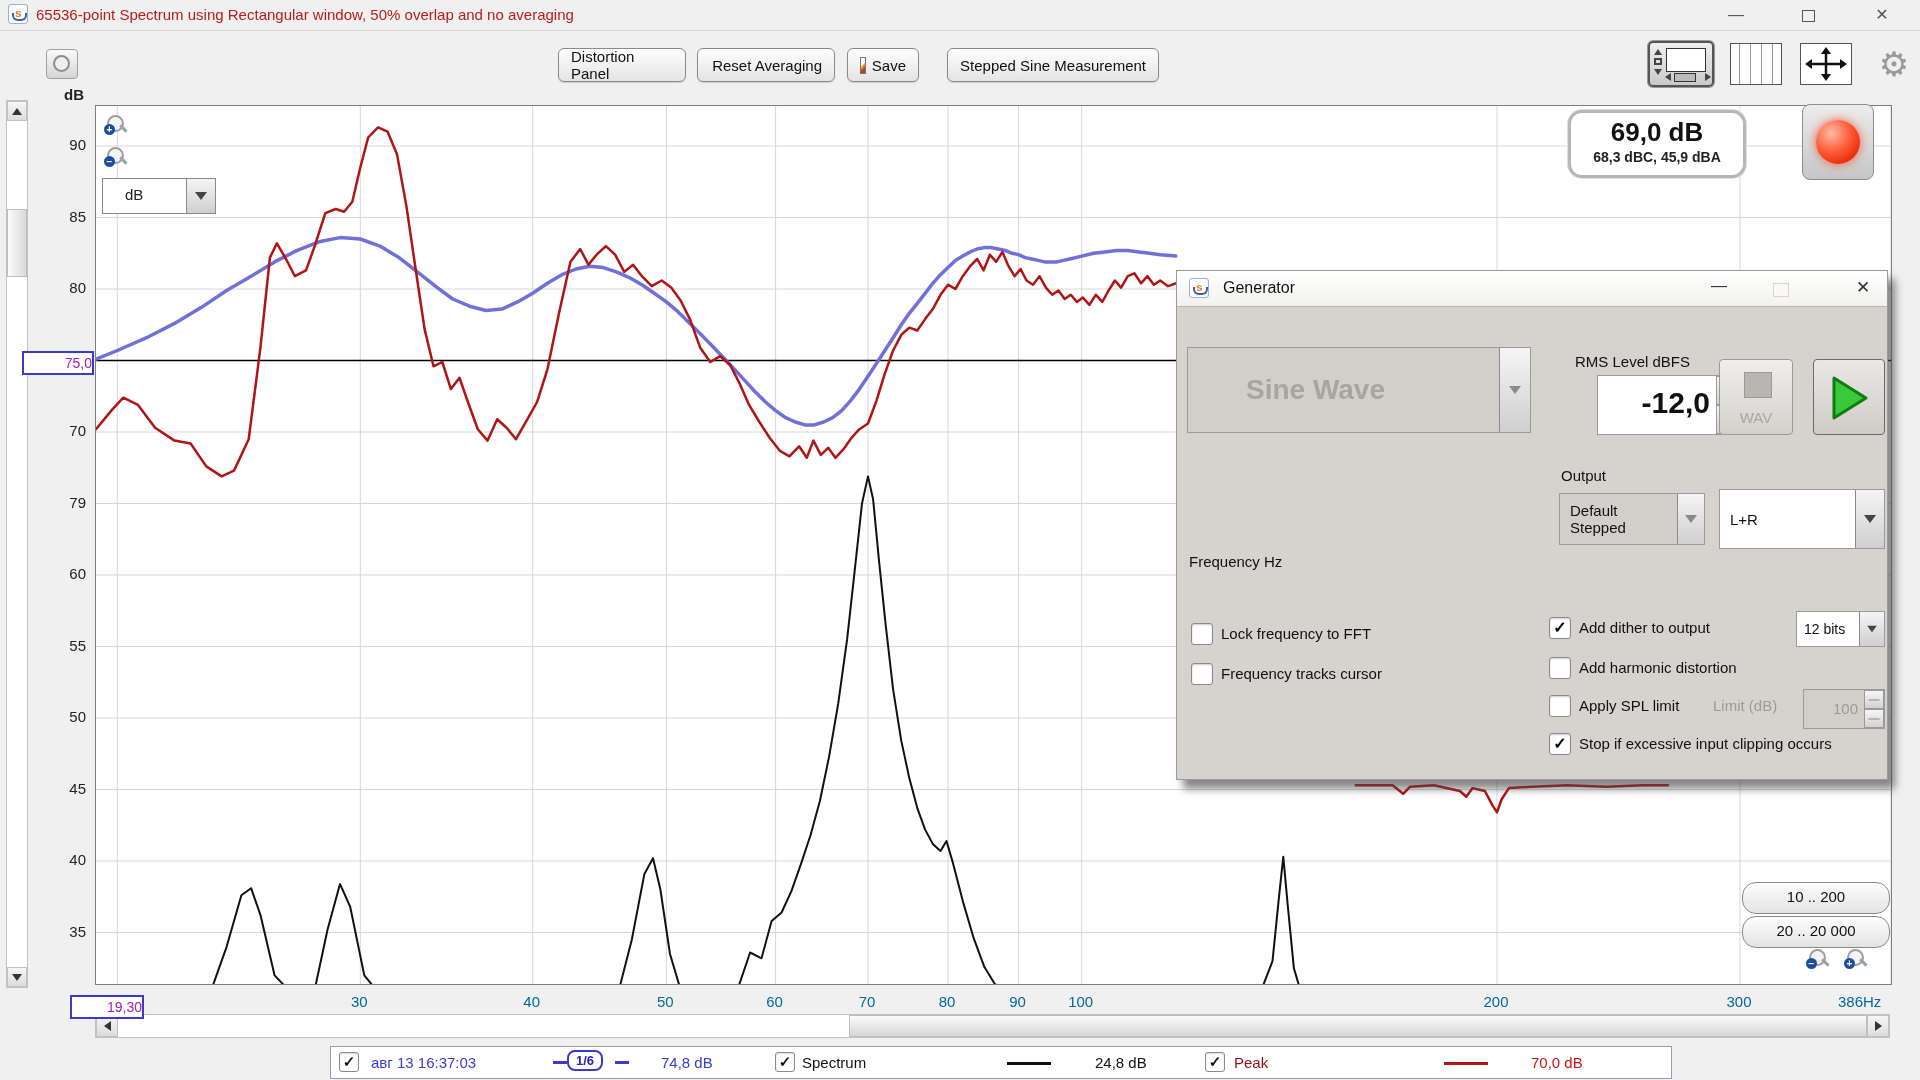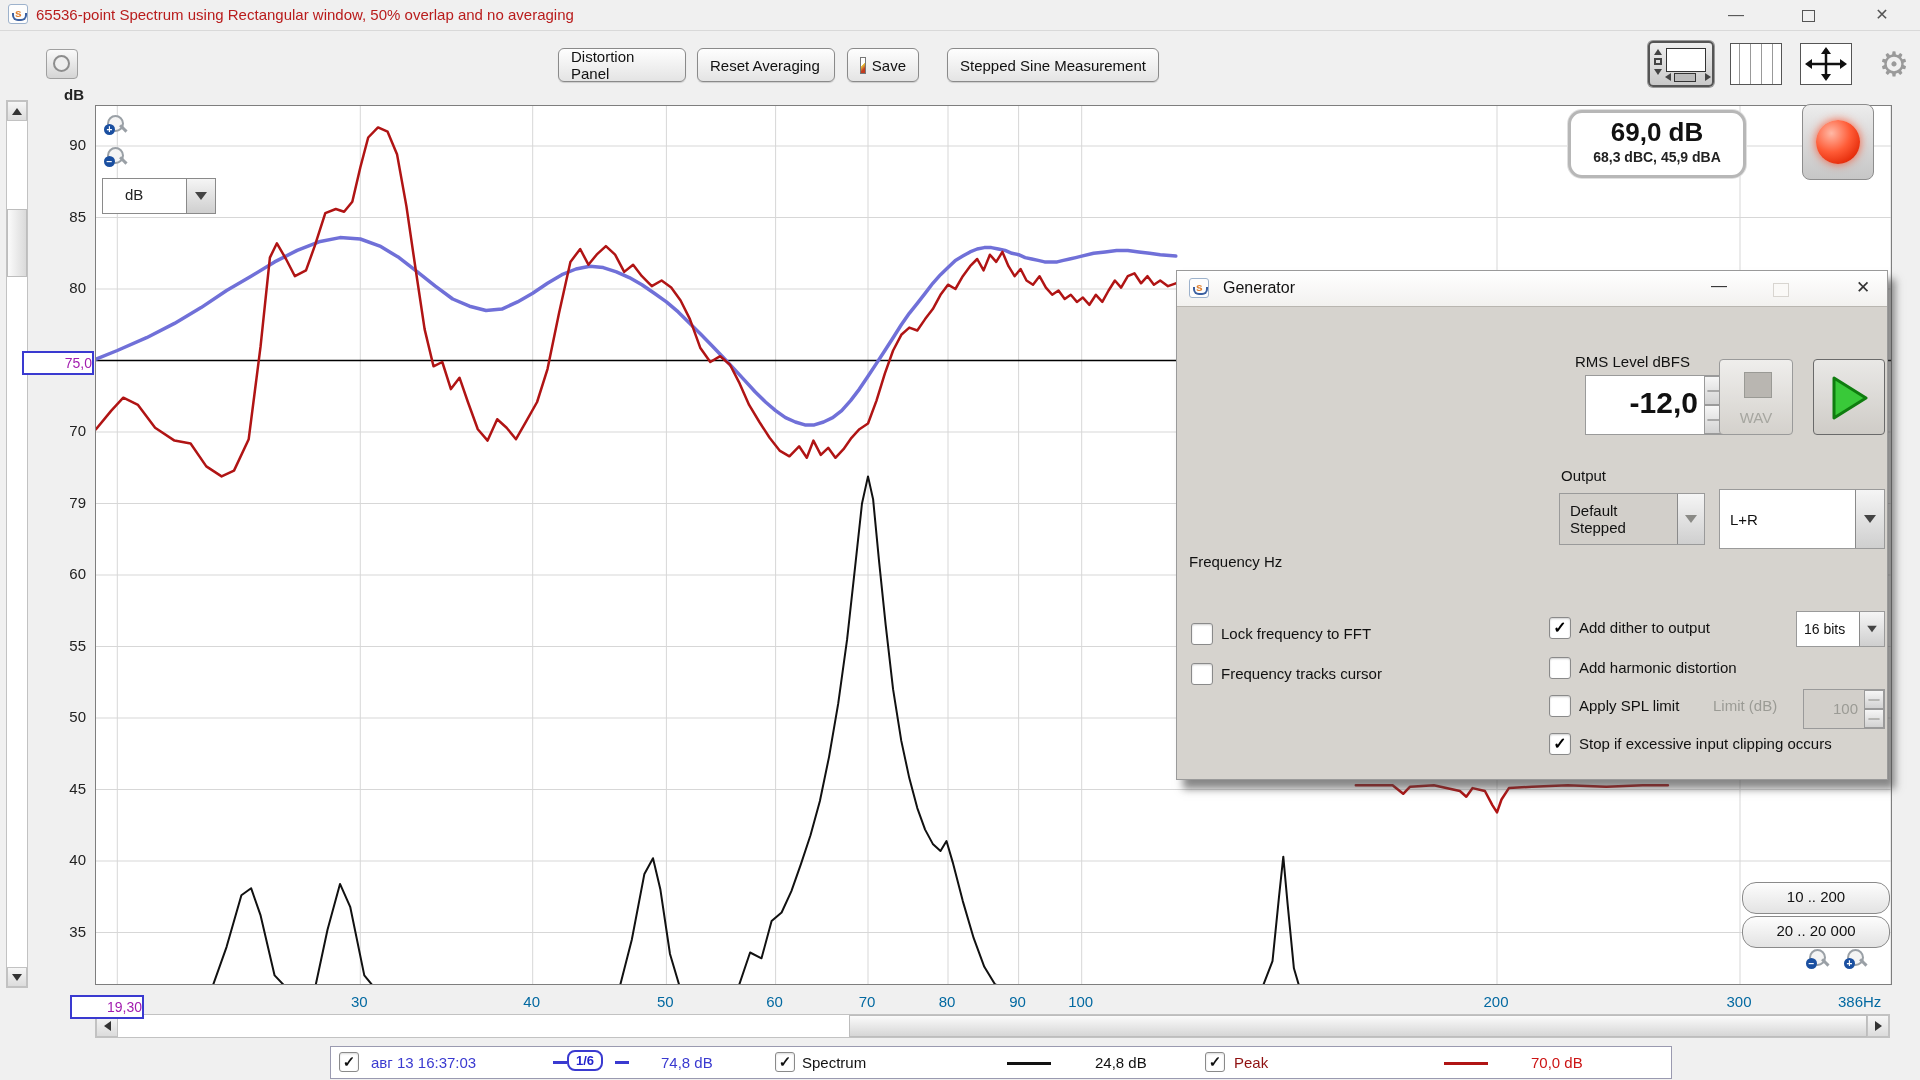--- a/index.html
+++ b/index.html
@@ -7,21 +7,21 @@
   .abs{position:absolute}
   
   .titlebar{left:0;top:0;width:1920px;height:30px;background:#f0f0f0;border-bottom:1px solid #d9d9d9}
   .title-text{left:36px;top:6px;font-size:15px;color:#b91c1c;white-space:nowrap}
   .javaicon{width:20px;height:20px;background:#fdfdfd;border:1px solid #9db2cc;border-radius:3px;box-sizing:border-box}
   .javaicon .steam{position:absolute;left:6px;top:1px;color:#e08030;font-size:12px;font-weight:bold;transform:scaleY(.9)}
   .javaicon .cup{position:absolute;left:3px;bottom:2px;width:11px;height:6px;border:2px solid #3a5fa0;border-top:none;border-radius:0 0 6px 6px}
   .winctl{top:4px;width:40px;height:22px;text-align:center;font-size:16px;color:#555;line-height:22px;cursor:default}
   .restore-box{width:11px;height:10px;border:1px solid #555;margin:6px auto 0}
   
-  .tbtn{height:34px;top:48px;border:1px solid #8a8a8a;border-radius:6px;background:linear-gradient(#fefefe,#e4e4e4);font-size:15px;color:#111;display:flex;align-items:center;justify-content:flex-start;gap:6px;box-shadow:0 1px 1px rgba(0,0,0,.15);padding:0 12px;box-sizing:border-box}
+  .tbtn{height:34px;top:48px;border:1px solid #8a8a8a;border-radius:6px;background:linear-gradient(#fefefe,#e4e4e4);font-size:15px;color:#111;display:flex;align-items:center;justify-content:flex-end;gap:6px;box-shadow:0 1px 1px rgba(0,0,0,.15);padding:0 12px;box-sizing:border-box}
   .snapicon{left:46px;top:49px;width:30px;height:28px;background:linear-gradient(#fafafa,#d5d5d5);border:1px solid #a0a0a0;border-radius:4px}
   .snapicon .lens{position:absolute;left:6px;top:5px;width:13px;height:13px;border:2px solid #8d8d8d;border-radius:50%;background:#eee}
   .saveicon{width:15px;height:15px;background:linear-gradient(135deg,#fff 45%,#e8c93f 46%,#c23b1f 75%);border:1px solid #777}
   .iconbtn{top:42px;height:44px;background:#f0f0f0;display:flex;align-items:center;justify-content:center}
   .panelicon{width:62px;height:42px;border:2px solid #555;border-radius:5px;background:linear-gradient(#efefef,#c9c9c9);box-shadow:0 0 0 1px #999;position:relative}
   .panelicon .scr{position:absolute;left:16px;top:5px;width:38px;height:22px;background:#fff;border:1px solid #333}
   .panelicon .bar{position:absolute;left:24px;bottom:3px;width:20px;height:7px;background:#bbb;border:1px solid #333}
   .tri{width:0;height:0;position:absolute}
   .gridicon{width:50px;height:40px;background:#fff;border:1px solid #555;background-image:linear-gradient(90deg,#999 1px,transparent 1px);background-size:11px 100%;background-position:8px 0}
   .panicon{width:50px;height:40px;background:#fff;border:1px solid #555;display:flex;align-items:center;justify-content:center}
@@ -283,23 +283,29 @@
     <div class="abs javaicon" style="left:12px;top:7px">
         <span class="steam">s</span>
         <span class="cup"></span>
       </div>
     <div class="gen-title-text">Generator</div>
     <div class="abs" style="left:524px;top:6px;width:36px;text-align:center;font-size:16px;color:#333">—</div>
     <div class="abs" style="left:596px;top:12px;width:14px;height:12px;border:1px solid #d8d5d0;background:#faf9f7"></div>
     <div class="abs" style="left:668px;top:6px;width:36px;text-align:center;font-size:17px;color:#333">✕</div>
   </div>
 
+  <div class="gcombo" style="left:10px;top:76px;width:344px;height:86px;background:#d2cfca">
+    <div class="cval" style="font-size:28px;font-weight:bold;color:#a6a6a0;padding-left:58px">Sine Wave</div>
+    <div class="combobtn" style="width:30px">
+        <div class="tri-down" style="border-top-color:#8a8a86"></div>
+      </div>
+  </div>
 
   <div class="glabel" style="left:398px;top:82px">RMS Level dBFS</div>
-  <div class="gfield" style="left:408px;top:104px;width:146px;height:60px">
+  <div class="gfield" style="left:420px;top:104px;width:146px;height:60px">
     <div style="position:absolute;right:32px;top:10px;font-size:30px;font-weight:bold;color:#111">-12,0</div>
     <div class="spincol">
         <div>
           <div class="tri-up" style="transform:scale(.8)"></div>
         </div>
         <div>
           <div class="tri-dn2" style="transform:scale(.8)"></div>
         </div>
       </div>
   </div>
@@ -331,21 +337,21 @@
   </div>
 
   <div class="gcb" style="left:14px;top:352px"></div>
   <div class="glabel" style="left:44px;top:354px">Lock frequency to FFT</div>
   <div class="gcb" style="left:14px;top:392px"></div>
   <div class="glabel" style="left:44px;top:394px">Frequency tracks cursor</div>
 
   <div class="gcb" style="left:372px;top:346px">✓</div>
   <div class="glabel" style="left:402px;top:348px">Add dither to output</div>
   <div class="gcombo" style="left:619px;top:340px;width:89px;height:36px">
-    <div class="cval" style="font-size:14px;padding-left:7px">16 bits</div>
+    <div class="cval" style="font-size:14px;padding-left:7px">12 bits</div>
     <div class="combobtn" style="width:24px">
         <div class="tri-down" style="transform:scale(.8)"></div>
       </div>
   </div>
   <div class="gcb" style="left:372px;top:386px"></div>
   <div class="glabel" style="left:402px;top:388px">Add harmonic distortion</div>
   <div class="gcb" style="left:372px;top:424px"></div>
   <div class="glabel" style="left:402px;top:426px">Apply SPL limit</div>
   <div class="glabel gdisabled" style="left:536px;top:426px">Limit (dB)</div>
   <div class="gfield" style="left:626px;top:418px;width:82px;height:40px;background:#d2cfca">

